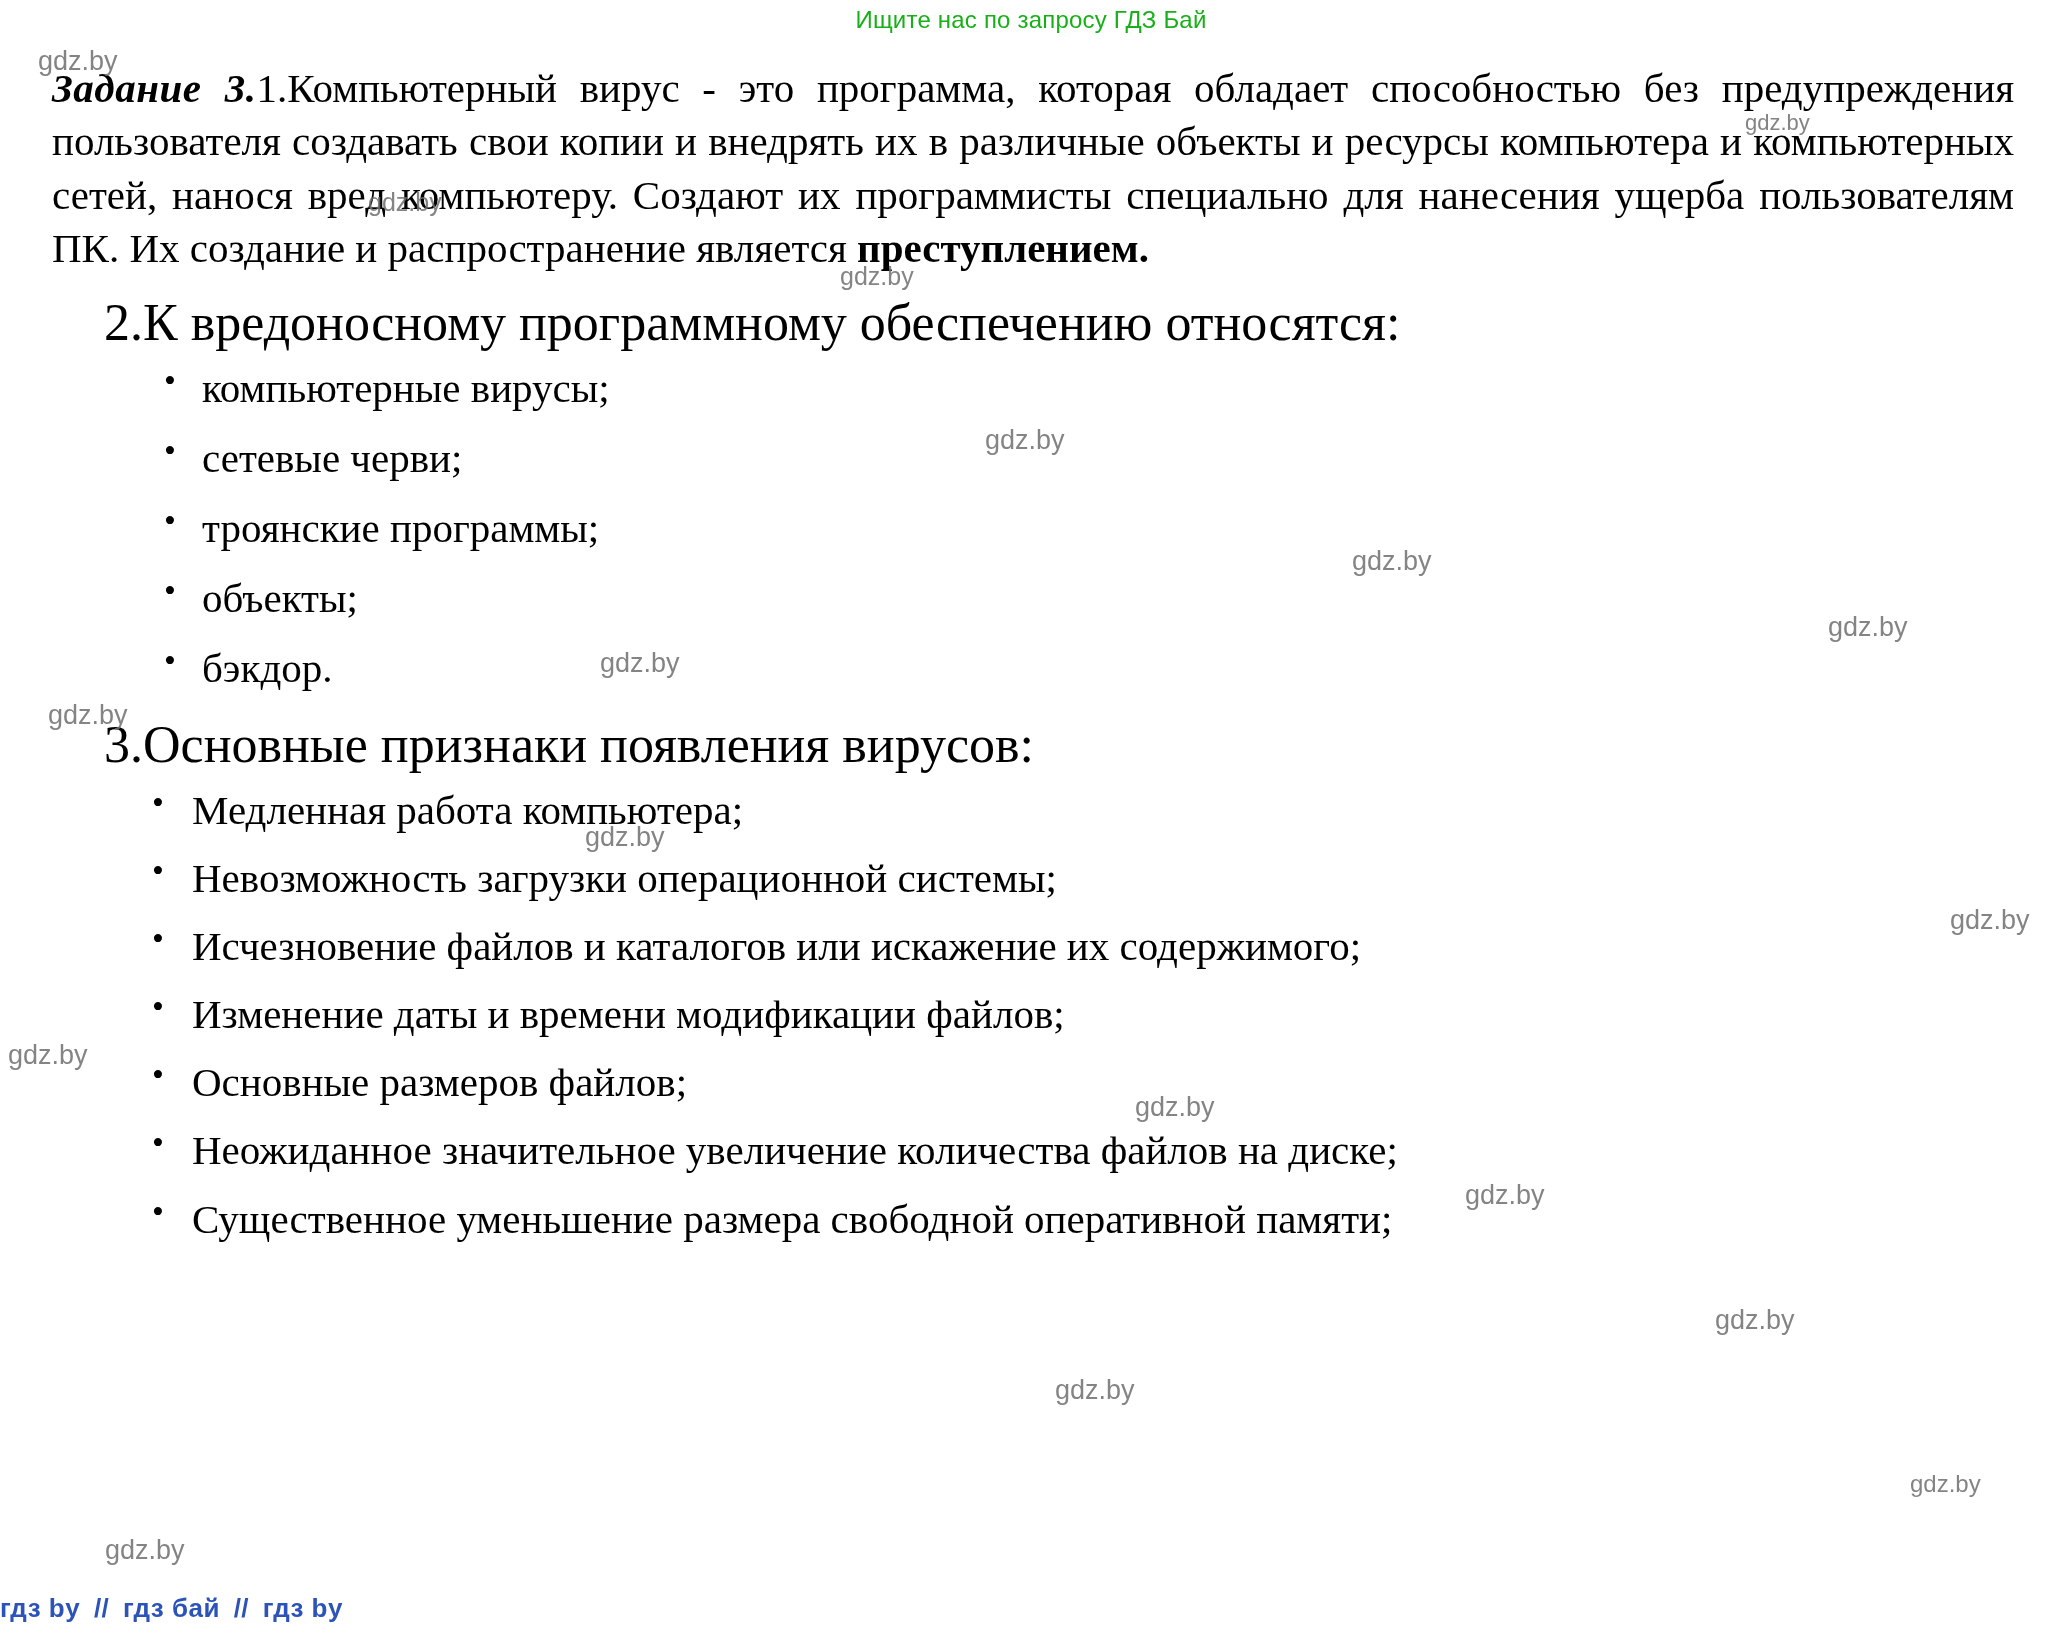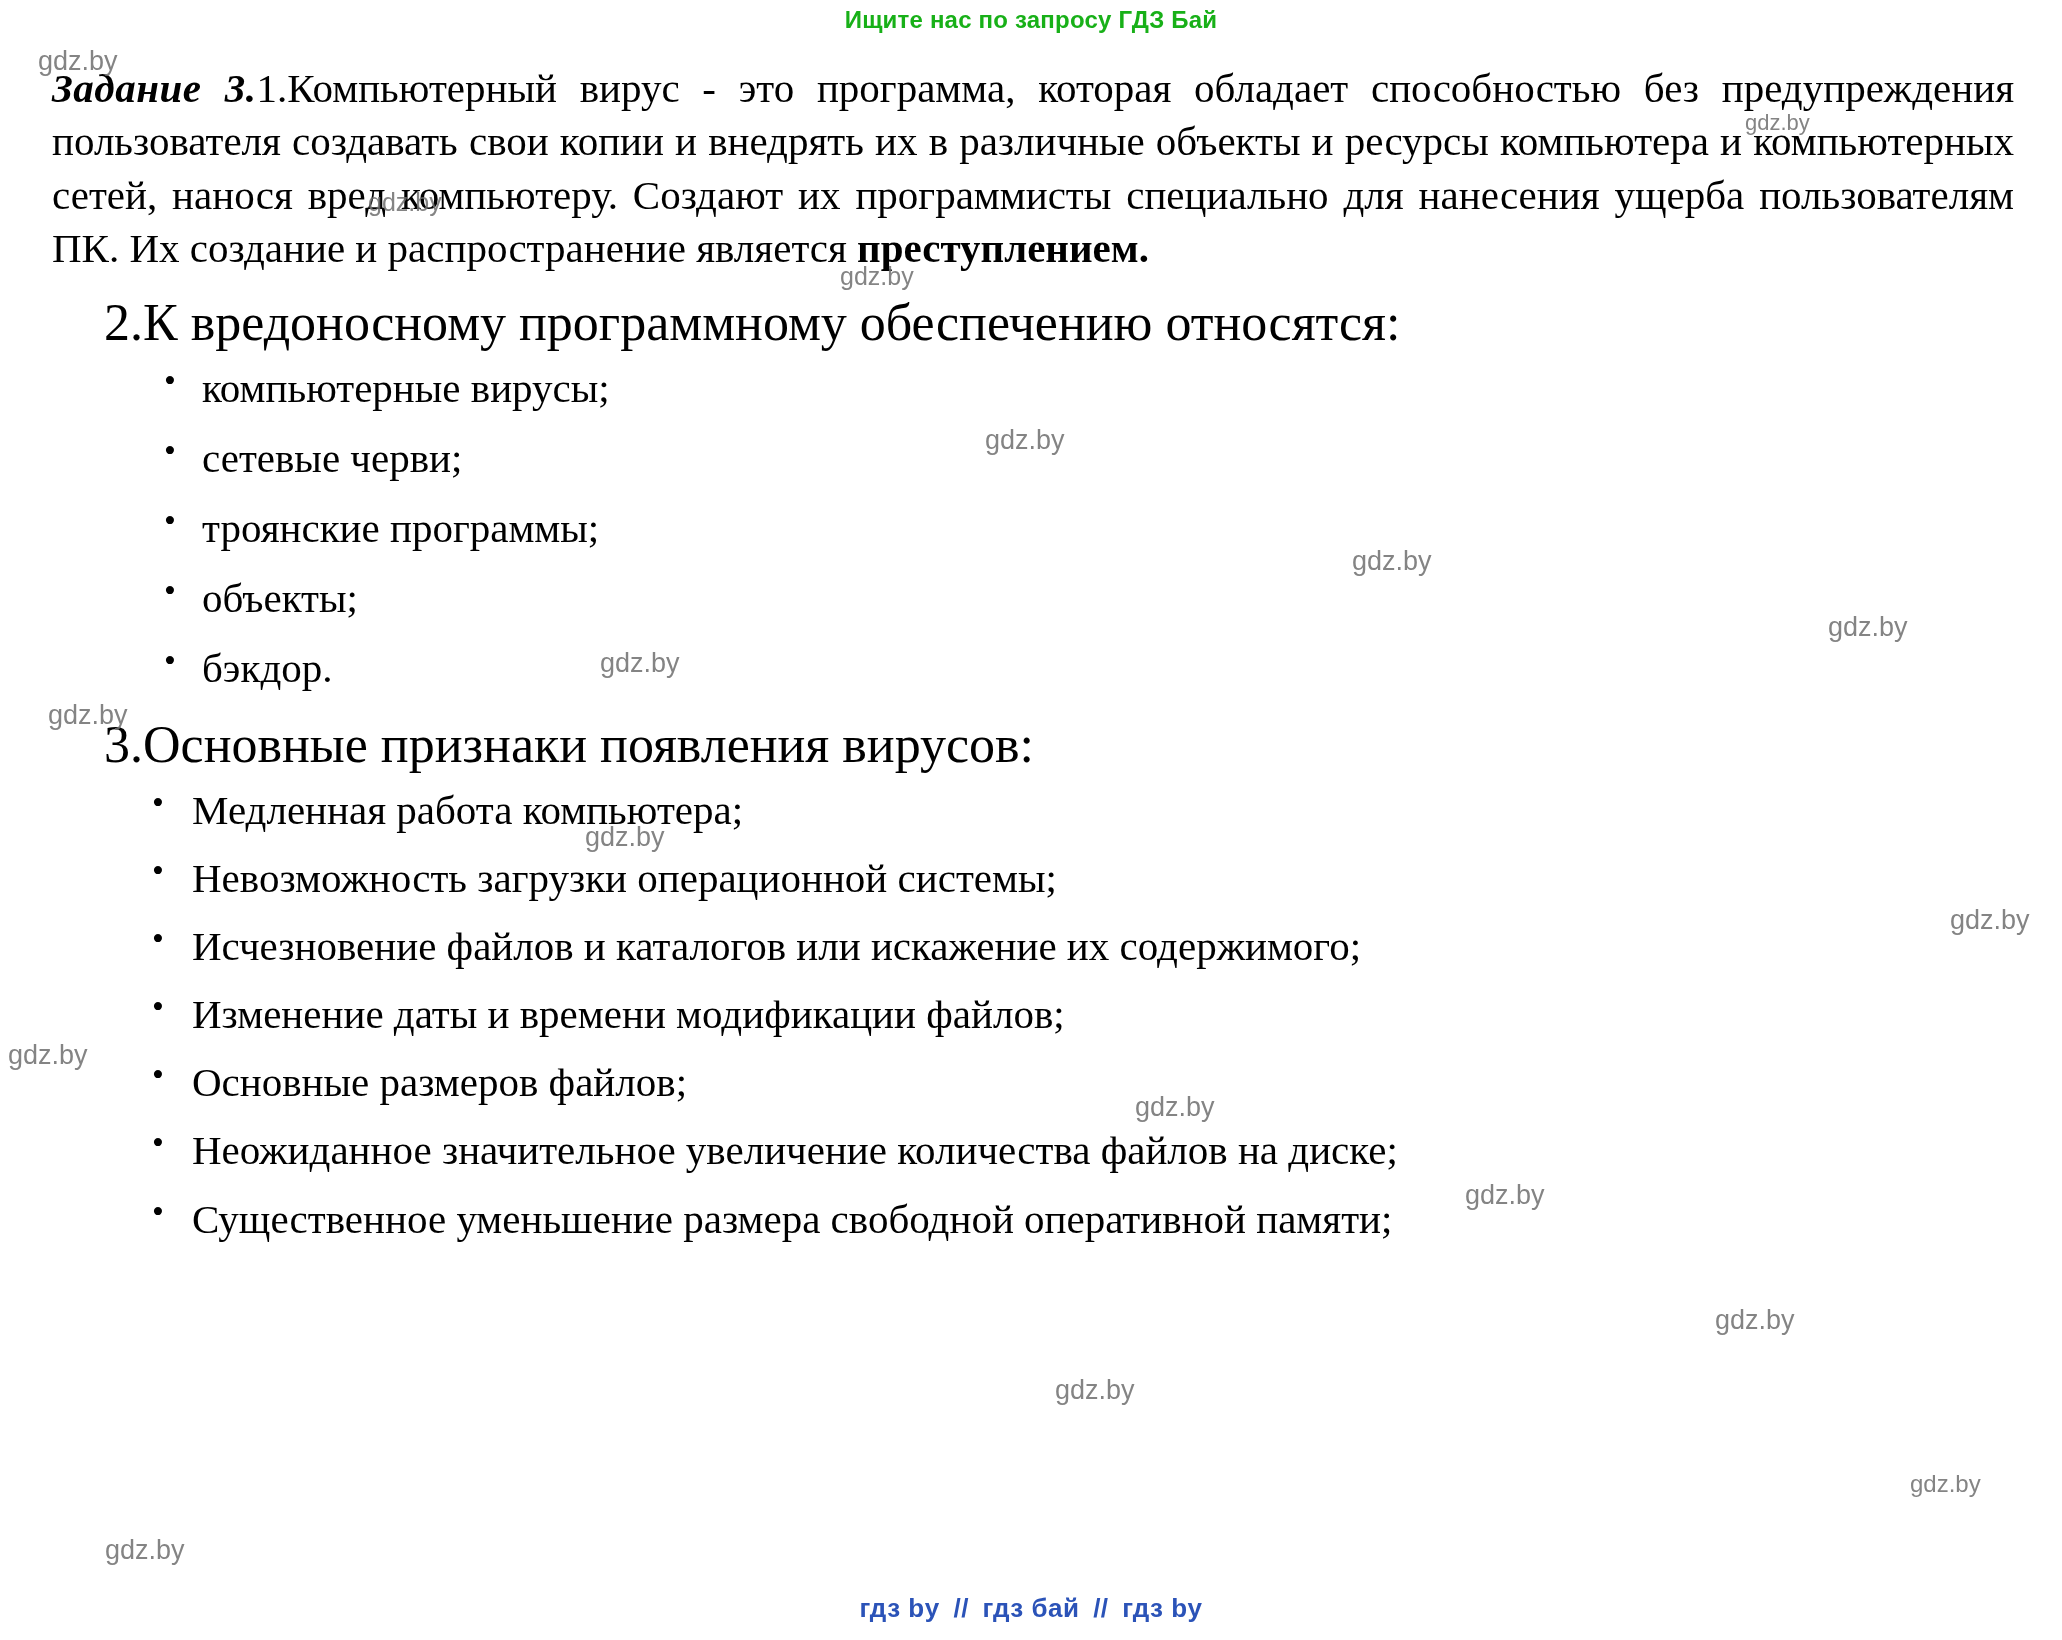--- a/index.html
+++ b/index.html
@@ -20,21 +20,21 @@
 
   
   .top-promo {
     position: absolute;
     top: 6px;
     left: 0;
     width: 100%;
     text-align: center;
     font-family: "Liberation Sans", sans-serif;
     font-size: 24px;
-    font-weight: bold;
+    font-weight: normal;
     color: #18b018;
     letter-spacing: 0.2px;
   }
 
   
   .content {
     position: absolute;
     top: 62px;
     left: 52px;
     width: 1962px;
@@ -96,21 +96,21 @@
   ul.bullets.signs > li {
     padding-left: 140px;
   }
 
   
   .footer {
     position: absolute;
     bottom: 16px;
     left: 0;
     width: 100%;
-    text-align: center;
+    text-align: left;
     font-family: "Liberation Sans", sans-serif;
     font-size: 26px;
     font-weight: bold;
     color: #2b53b8;
     letter-spacing: 0.5px;
   }
   .footer .sep {
     color: #2b53b8;
     font-weight: bold;
     padding: 0 6px;

